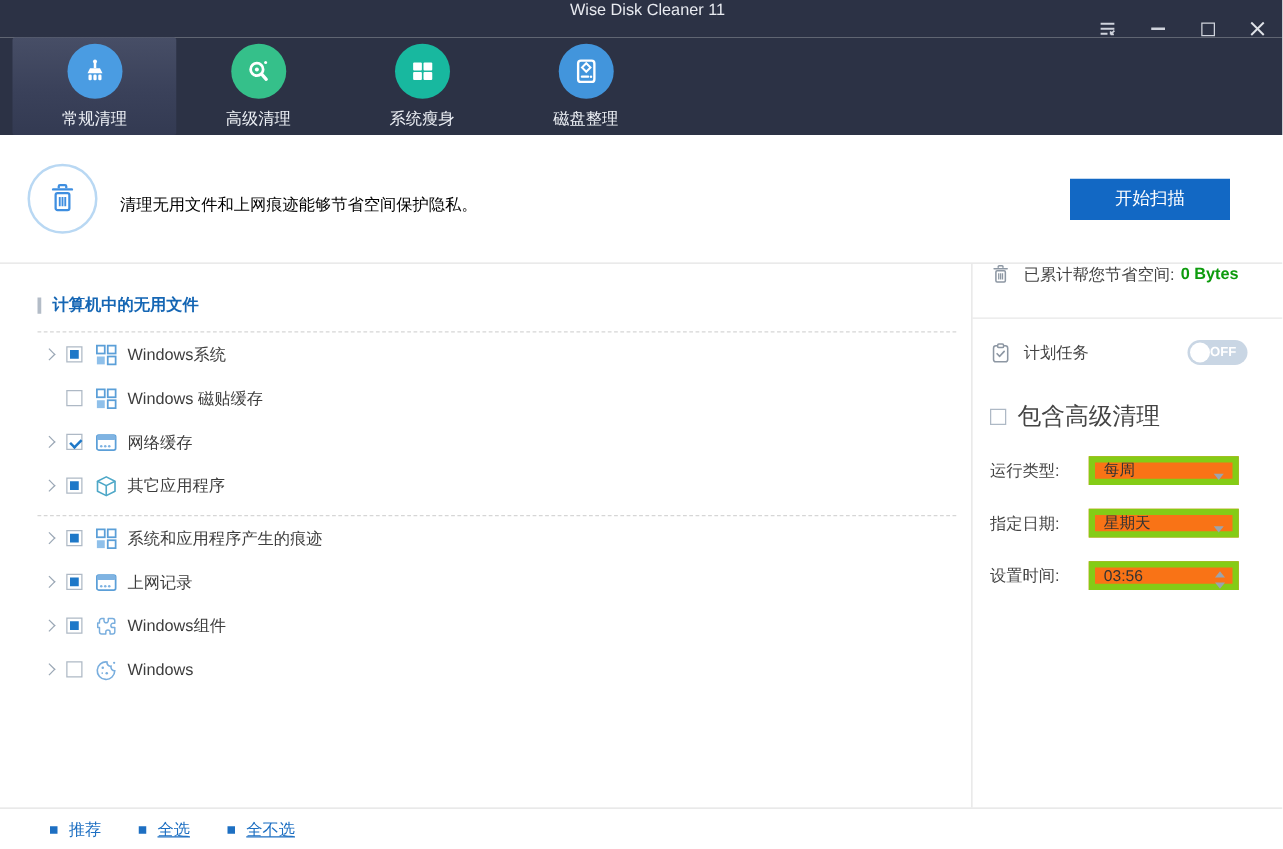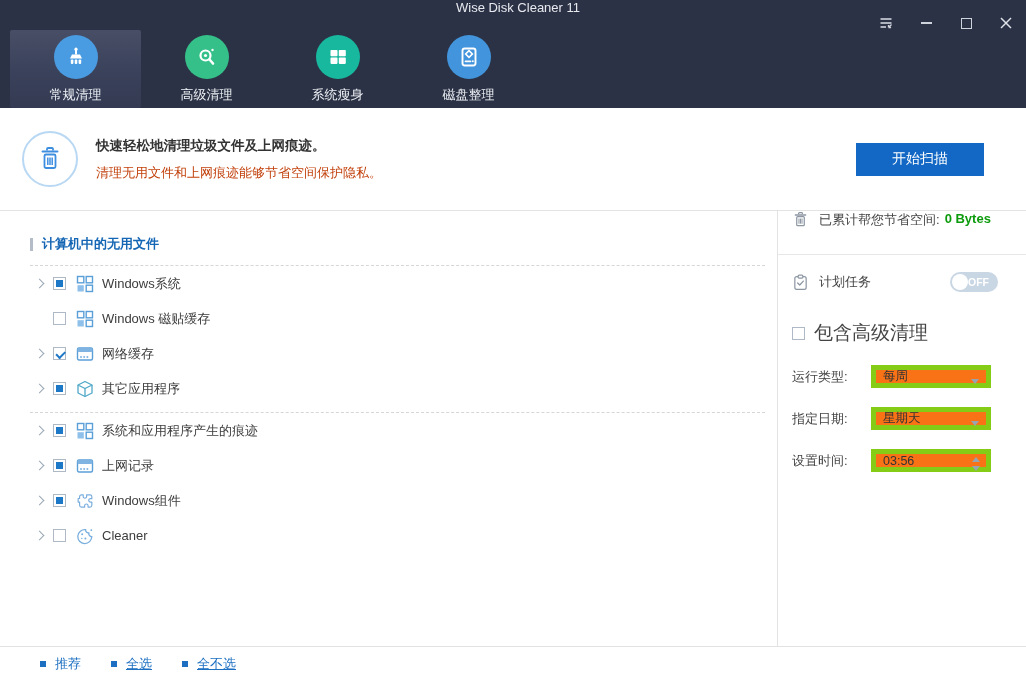--- a/index.html
+++ b/index.html
@@ -23,21 +23,21 @@
   .tab-circle { width:44px; height:44px; border-radius:50%; display:flex;
     align-items:center; justify-content:center; }
   .tab-label { font-size:13px; color:#eef1f6; }
 
   
   .header { height:102px; display:flex; align-items:center; padding:0 42px 0 22px; background:#fff; }
   .header-circle { width:56px; height:56px; border-radius:50%; border:2px solid #b9d8f3;
     display:flex; align-items:center; justify-content:center; }
   .header-texts { margin-left:18px; }
   .header-title { font-size:13.5px; font-weight:bold; color:#333; }
-  .header-sub { font-size:13px; color:#c2410c; margin-top:9px; }
+  .header-sub { font-size:13px; color:#000000; margin-top:9px; }
   .scan-btn { margin-left:auto; width:128px; height:33px; background:#1268c4; color:#fff;
     border:none; font-size:14px; font-family:inherit; cursor:pointer; }
 
   
   .main { display:flex; height:436px; border-top:1px solid #e3e3e3; }
   .tree { flex:1; padding:12px 12px 0 30px; }
 
   .section-header { display:flex; align-items:center; height:30px; margin-top:6px; }
   .section-bar { width:3px; height:13px; background:#b3bcc7; }
   .section-title { margin-left:9px; font-size:13px; font-weight:bold; color:#1566b4; }
@@ -181,21 +181,20 @@
     <svg width="28" height="28" viewBox="0 0 28 28">
       <path d="M11 5.5 v-1.5 a1 1 0 0 1 1-1 h4 a1 1 0 0 1 1 1 v1.5" stroke="#3e8ee0" stroke-width="1.8" fill="none"></path>
       <line x1="6.5" y1="6.5" x2="21.5" y2="6.5" stroke="#3e8ee0" stroke-width="1.9" stroke-linecap="round"></line>
       <rect x="8.5" y="9.5" width="11" height="13.5" rx="1.5" stroke="#3e8ee0" stroke-width="1.8" fill="none"></rect>
       <line x1="11.8" y1="12.5" x2="11.8" y2="20" stroke="#3e8ee0" stroke-width="1.5"></line>
       <line x1="14" y1="12.5" x2="14" y2="20" stroke="#3e8ee0" stroke-width="1.5"></line>
       <line x1="16.2" y1="12.5" x2="16.2" y2="20" stroke="#3e8ee0" stroke-width="1.5"></line>
     </svg>
   </div>
   <div class="header-texts">
-    <div class="header-title">快速轻松地清理垃圾文件及上网痕迹。</div>
     <div class="header-sub">清理无用文件和上网痕迹能够节省空间保护隐私。</div>
   </div>
   <button class="scan-btn">开始扫描</button>
 </div>
 
 <div class="main">
   <div class="tree">
 
     <div class="section-header">
       <span class="section-bar"></span>
@@ -306,21 +305,21 @@
       <span class="cb empty"></span>
       <span class="item-ico">
         <svg width="18" height="18" viewBox="0 0 18 18">
           <path d="M15.8 9.6 a7 7 0 1 1 -6.2 -7 a3 3 0 0 0 3.2 3.4 a3 3 0 0 0 3 3.6 z" stroke="#79aede" stroke-width="1.3" fill="none"></path>
           <circle cx="6.2" cy="7.2" r="1" fill="#79aede"></circle>
           <circle cx="9.4" cy="11.6" r="1" fill="#79aede"></circle>
           <circle cx="5.8" cy="11.4" r="0.7" fill="#79aede"></circle>
           <circle cx="15.3" cy="3.2" r="0.9" fill="#79aede"></circle>
         </svg>
       </span>
-      <span class="item-label">Cleaner</span>
+      <span class="item-label">Windows</span>
     </div>
 
   </div>
 
   <div class="panel">
     <div class="saved-row">
       <svg width="17" height="17" viewBox="0 0 18 18">
         <path d="M7 3.4 v-0.9 a0.8 0.8 0 0 1 0.8-0.8 h2.4 a0.8 0.8 0 0 1 0.8 0.8 v0.9" stroke="#8d97a3" stroke-width="1.3" fill="none"></path>
         <line x1="3.5" y1="4.2" x2="14.5" y2="4.2" stroke="#8d97a3" stroke-width="1.4" stroke-linecap="round"></line>
         <rect x="5" y="6" width="8" height="9.5" rx="1" stroke="#8d97a3" stroke-width="1.3" fill="none"></rect>

